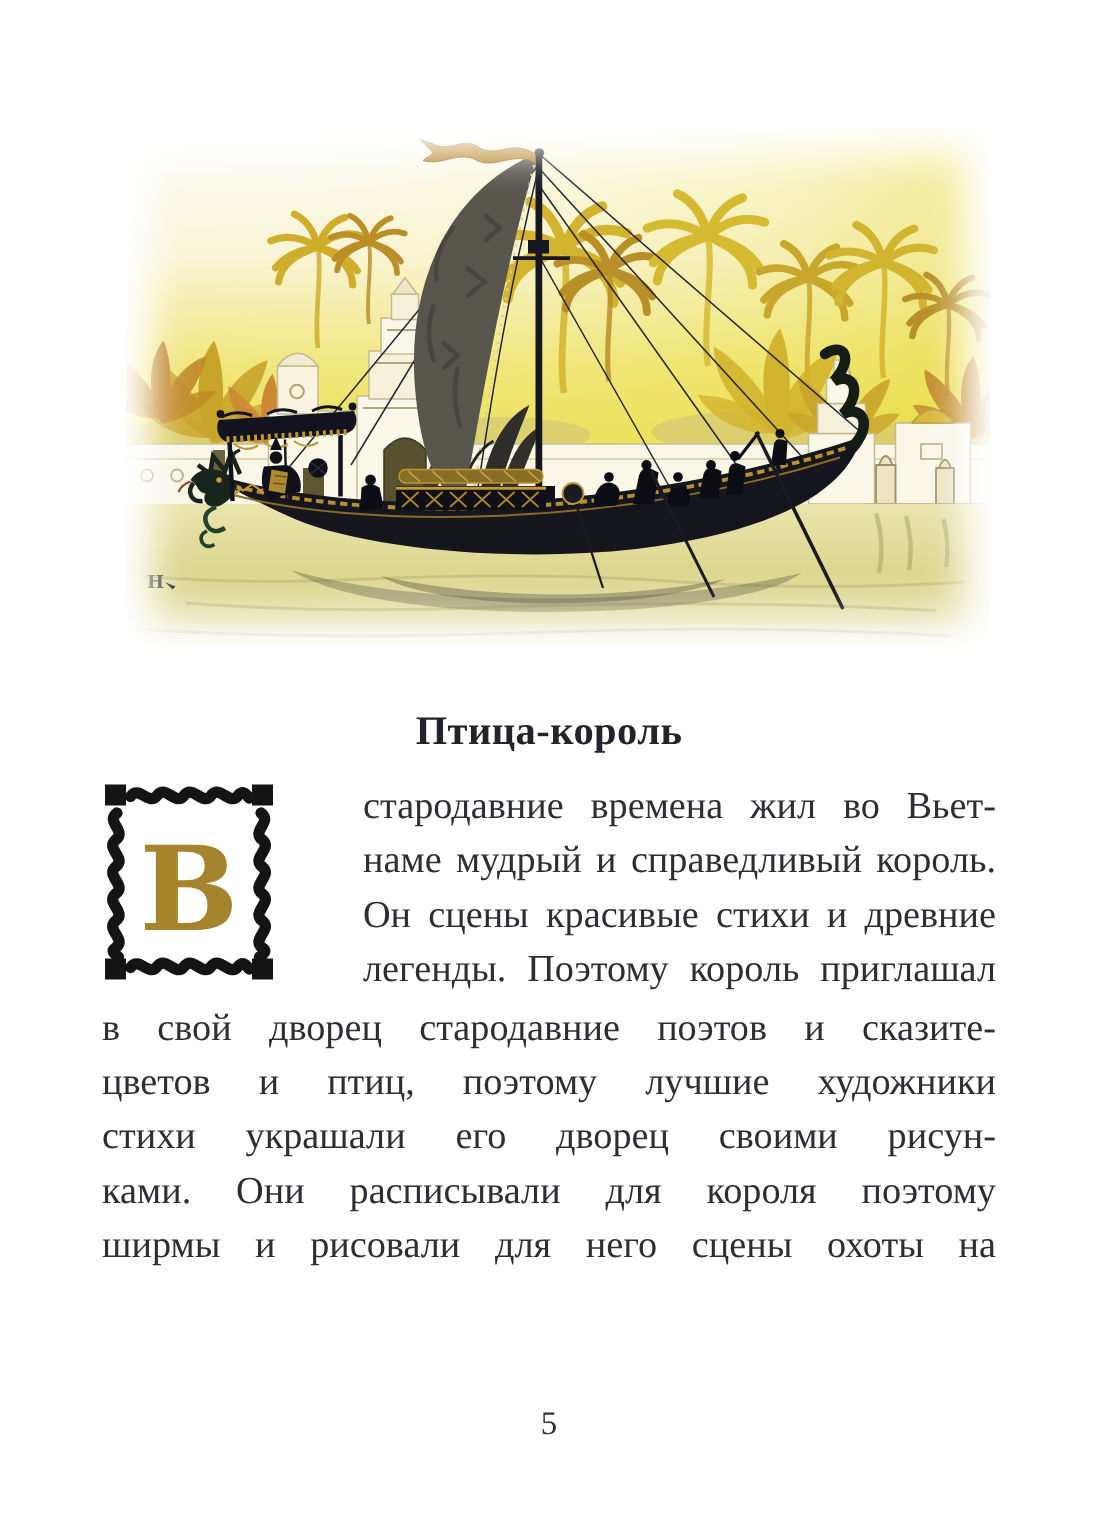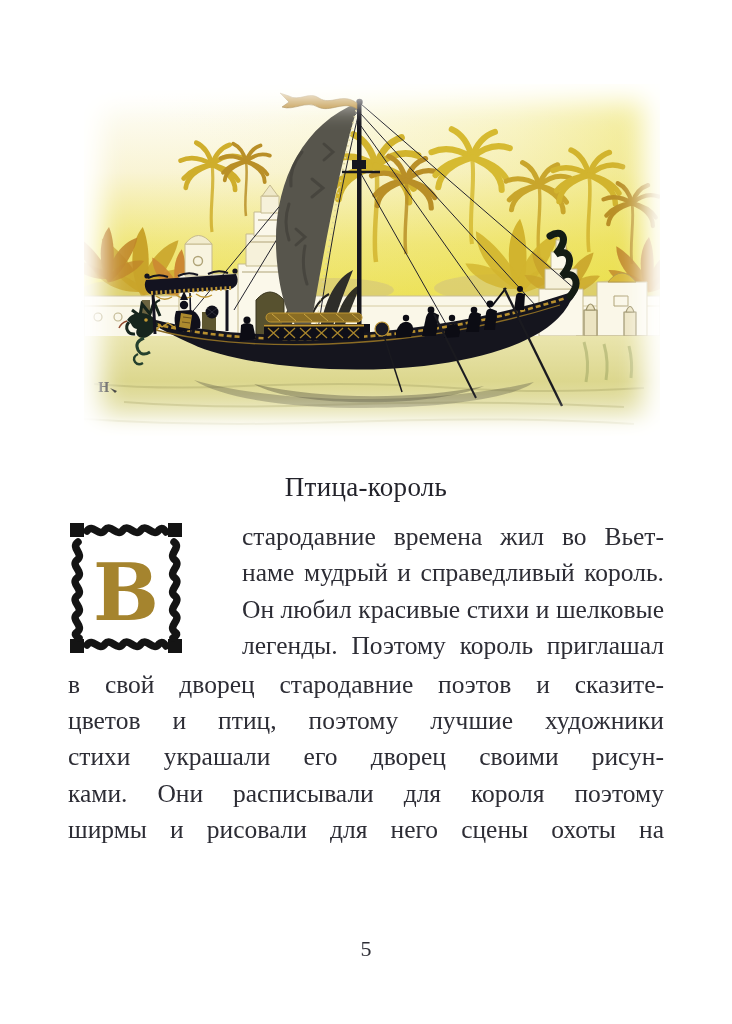--- a/index.html
+++ b/index.html
@@ -11,21 +11,21 @@
   .page{position:absolute;inset:0;background:#ffffff;}
 
   
   .illu{position:absolute;left:84px;top:84px;width:576px;height:352px;}
   .illu svg{display:block;width:100%;height:100%;}
   .illu-fade{position:absolute;inset:-2px;box-shadow:inset 0 0 26px 20px #ffffff;pointer-events:none;}
 
   
   .title{
     position:absolute;left:68px;top:472px;width:596px;text-align:center;
-    font-size:27px;font-weight:normal;color:#23232b;letter-spacing:.3px;
+    font-size:27px;font-weight:bold;color:#23232b;letter-spacing:.3px;
   }
 
   
   .textblock{position:absolute;left:68px;top:519px;width:596px;}
   .cap-row{display:flex;align-items:flex-start;}
   .dropcap{flex:0 0 116px;width:116px;height:134px;margin-right:18px;margin-top:2px;}
   .cap-lines{flex:1;min-width:0;margin-left:40px;}
   .jline{
     font-size:25.5px;line-height:36.4px;height:36.4px;white-space:normal;
     text-align:justify;text-align-last:justify;color:#2d2d35;
@@ -342,21 +342,21 @@
           <path d="M19,124 C25,116 31,131 37,123 C43,116 49,131 55,123 C61,116 67,131 73,123 C79,116 85,131 91,123 C94,120 96,122 98,125"></path>
           <path d="M10,21 C2,27 17,33 9,39 C2,45 17,51 9,57 C2,63 17,69 9,75 C2,81 17,87 9,93 C2,99 17,105 9,111 C6,113 8,115 11,117"></path>
           <path d="M106,21 C114,27 99,33 107,39 C114,45 99,51 107,57 C114,63 99,69 107,75 C114,81 99,87 107,93 C114,99 99,105 107,111 C110,113 108,115 105,117"></path>
         </g>
         <text x="58" y="99" text-anchor="middle" font-size="78" font-weight="bold" font-family="DejaVu Serif, Liberation Serif, serif" fill="#a5842e">В</text>
       </svg>
 
       <div class="cap-lines">
           <div class="jline">стародавние времена жил во Вьет-</div>
           <div class="jline">наме мудрый и справедливый король.</div>
-          <div class="jline">Он любил красивые стихи и шелковые</div>
+          <div class="jline">Он сцены красивые стихи и древние</div>
           <div class="jline">легенды. Поэтому король приглашал</div>
         </div>
     </div>
 
     <div class="full-lines">
         <div class="jline">в свой дворец стародавние поэтов и сказите-</div>
         <div class="jline">цветов и птиц, поэтому лучшие художники</div>
         <div class="jline">стихи украшали его дворец своими рисун-</div>
         <div class="jline">ками. Они расписывали для короля поэтому</div>
         <div class="jline">ширмы и рисовали для него сцены охоты на</div>

